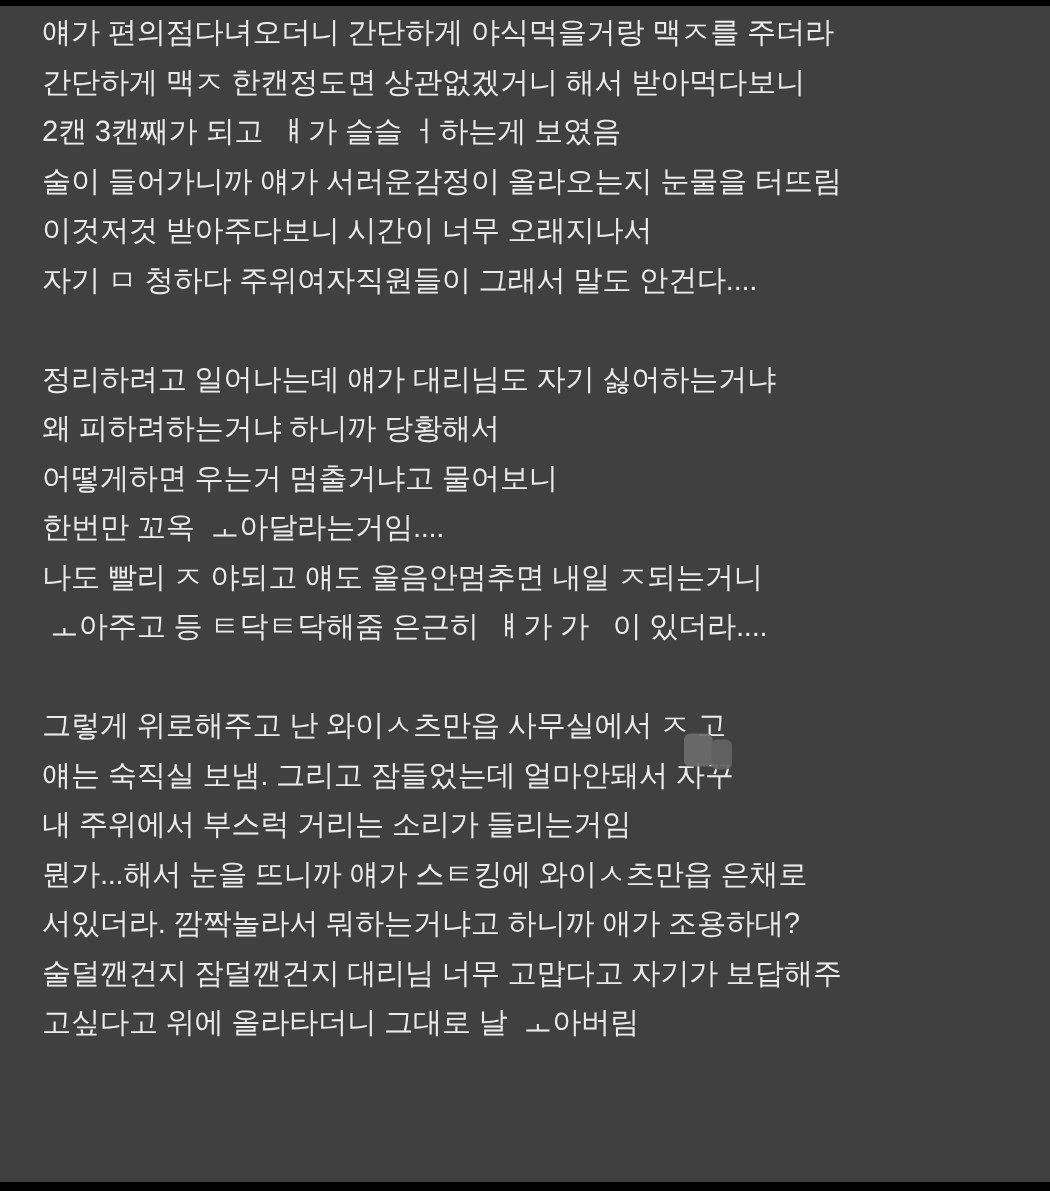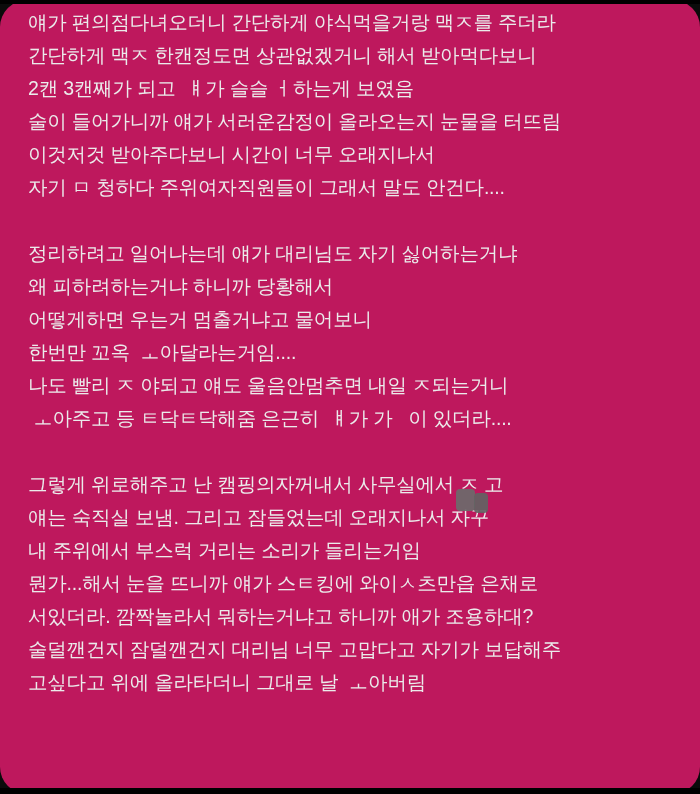--- a/index.html
+++ b/index.html
@@ -65,41 +65,41 @@
   }
   .edge-fade-bottom {
     position: absolute;
     left: 0; bottom: 0; width: 700px; height: 6px;
     background: #000;
   }
 </style>
 </head>
 <body>
 
-<div id="page" style="background: #be185d; border-radius: 27px;">
+<div id="page" style="background: #404040;">
 
   <div class="edge-fade-top"></div>
 
   <div class="text-block">
     <div class="line">얘가 편의점다녀오더니 간단하게 야식먹을거랑 맥ㅈ를 주더라</div>
     <div class="line">간단하게 맥ㅈ 한캔정도면 상관없겠거니 해서 받아먹다보니</div>
     <div class="line">2캔 3캔째가 되고  ㅒ가 슬슬 ㅓ하는게 보였음</div>
     <div class="line">술이 들어가니까 얘가 서러운감정이 올라오는지 눈물을 터뜨림</div>
     <div class="line">이것저것 받아주다보니 시간이 너무 오래지나서</div>
     <div class="line">자기 ㅁ 청하다 주위여자직원들이 그래서 말도 안건다....</div>
     <div class="line blank"></div>
     <div class="line">정리하려고 일어나는데 얘가 대리님도 자기 싫어하는거냐</div>
     <div class="line">왜 피하려하는거냐 하니까 당황해서</div>
     <div class="line">어떻게하면 우는거 멈출거냐고 물어보니</div>
     <div class="line">한번만 꼬옥  ㅗ아달라는거임....</div>
     <div class="line">나도 빨리 ㅈ 야되고 얘도 울음안멈추면 내일 ㅈ되는거니</div>
     <div class="line"> ㅗ아주고 등 ㅌ닥ㅌ닥해줌 은근히  ㅒ가 가   이 있더라....</div>
     <div class="line blank"></div>
-    <div class="line">그렇게 위로해주고 난 캠핑의자꺼내서 사무실에서 ㅈ 고</div>
-    <div class="line">얘는 숙직실 보냄. 그리고 잠들었는데 오래지나서 자꾸</div>
+    <div class="line">그렇게 위로해주고 난 와이ㅅ츠만읍 사무실에서 ㅈ 고</div>
+    <div class="line">얘는 숙직실 보냄. 그리고 잠들었는데 얼마안돼서 자꾸</div>
     <div class="line">내 주위에서 부스럭 거리는 소리가 들리는거임</div>
     <div class="line">뭔가...해서 눈을 뜨니까 얘가 스ㅌ킹에 와이ㅅ츠만읍 은채로</div>
     <div class="line">서있더라. 깜짝놀라서 뭐하는거냐고 하니까 애가 조용하대?</div>
     <div class="line">술덜깬건지 잠덜깬건지 대리님 너무 고맙다고 자기가 보답해주</div>
     <div class="line">고싶다고 위에 올라타더니 그대로 날  ㅗ아버림</div>
   </div>
 
   <div class="smudge" id="smudge-1"></div>
   <div class="smudge" id="smudge-2"></div>
 

